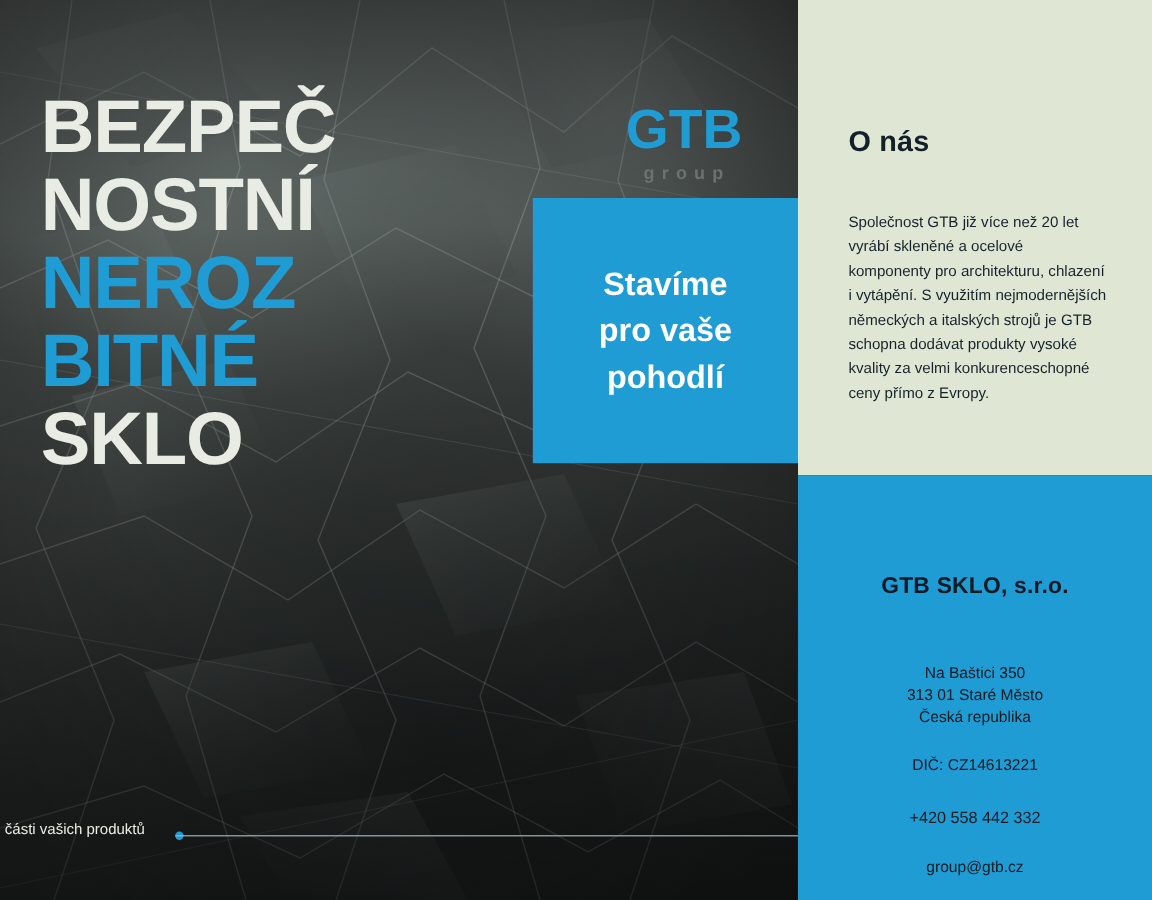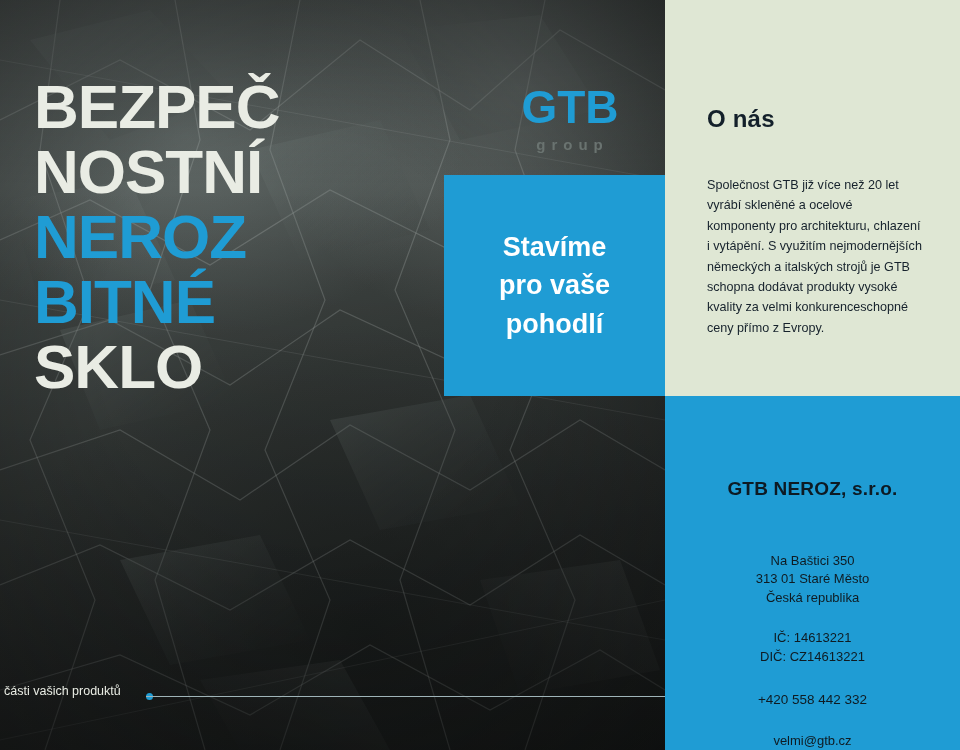--- a/index.html
+++ b/index.html
@@ -129,21 +129,21 @@
     color: #6a7370;
     letter-spacing: 6px;
     margin-top: 6px;
     padding-left: 5px;
   }
 
   
   .slogan-panel {
     position: absolute;
     left: 444px;
-    top: 175px;
+    top: 165px;
     width: 221px;
     height: 221px;
     background: #1f9cd4;
     display: flex;
     align-items: center;
     justify-content: center;
   }
   .slogan-panel .txt {
     color: #ffffff;
     font-size: 27px;
@@ -299,27 +299,26 @@
       <div>pohodlí</div>
     </div>
   </div>
 
   <div class="about">
     <h2>O nás</h2>
     <p>Společnost GTB již více než 20 let vyrábí skleněné a ocelové komponenty pro architekturu, chlazení i vytápění. S využitím nejmodernějších německých a italských strojů je GTB schopna dodávat produkty vysoké kvality za velmi konkurenceschopné ceny přímo z Evropy.</p>
   </div>
 
   <div class="contact">
-    <div class="company">GTB NEROZ, s.r.o.</div>
+    <div class="company">GTB SKLO, s.r.o.</div>
     <div class="addr">
       <div>Na Baštici 350</div>
       <div>313 01 Staré Město</div>
       <div>Česká republika</div>
     </div>
     <div class="ids">
-      <div>IČ: 14613221</div>
       <div>DIČ: CZ14613221</div>
     </div>
     <div class="phone">+420 558 442 332</div>
-    <div class="email">velmi@gtb.cz</div>
+    <div class="email">group@gtb.cz</div>
   </div>
 
 </div>
 
 </body></html>

